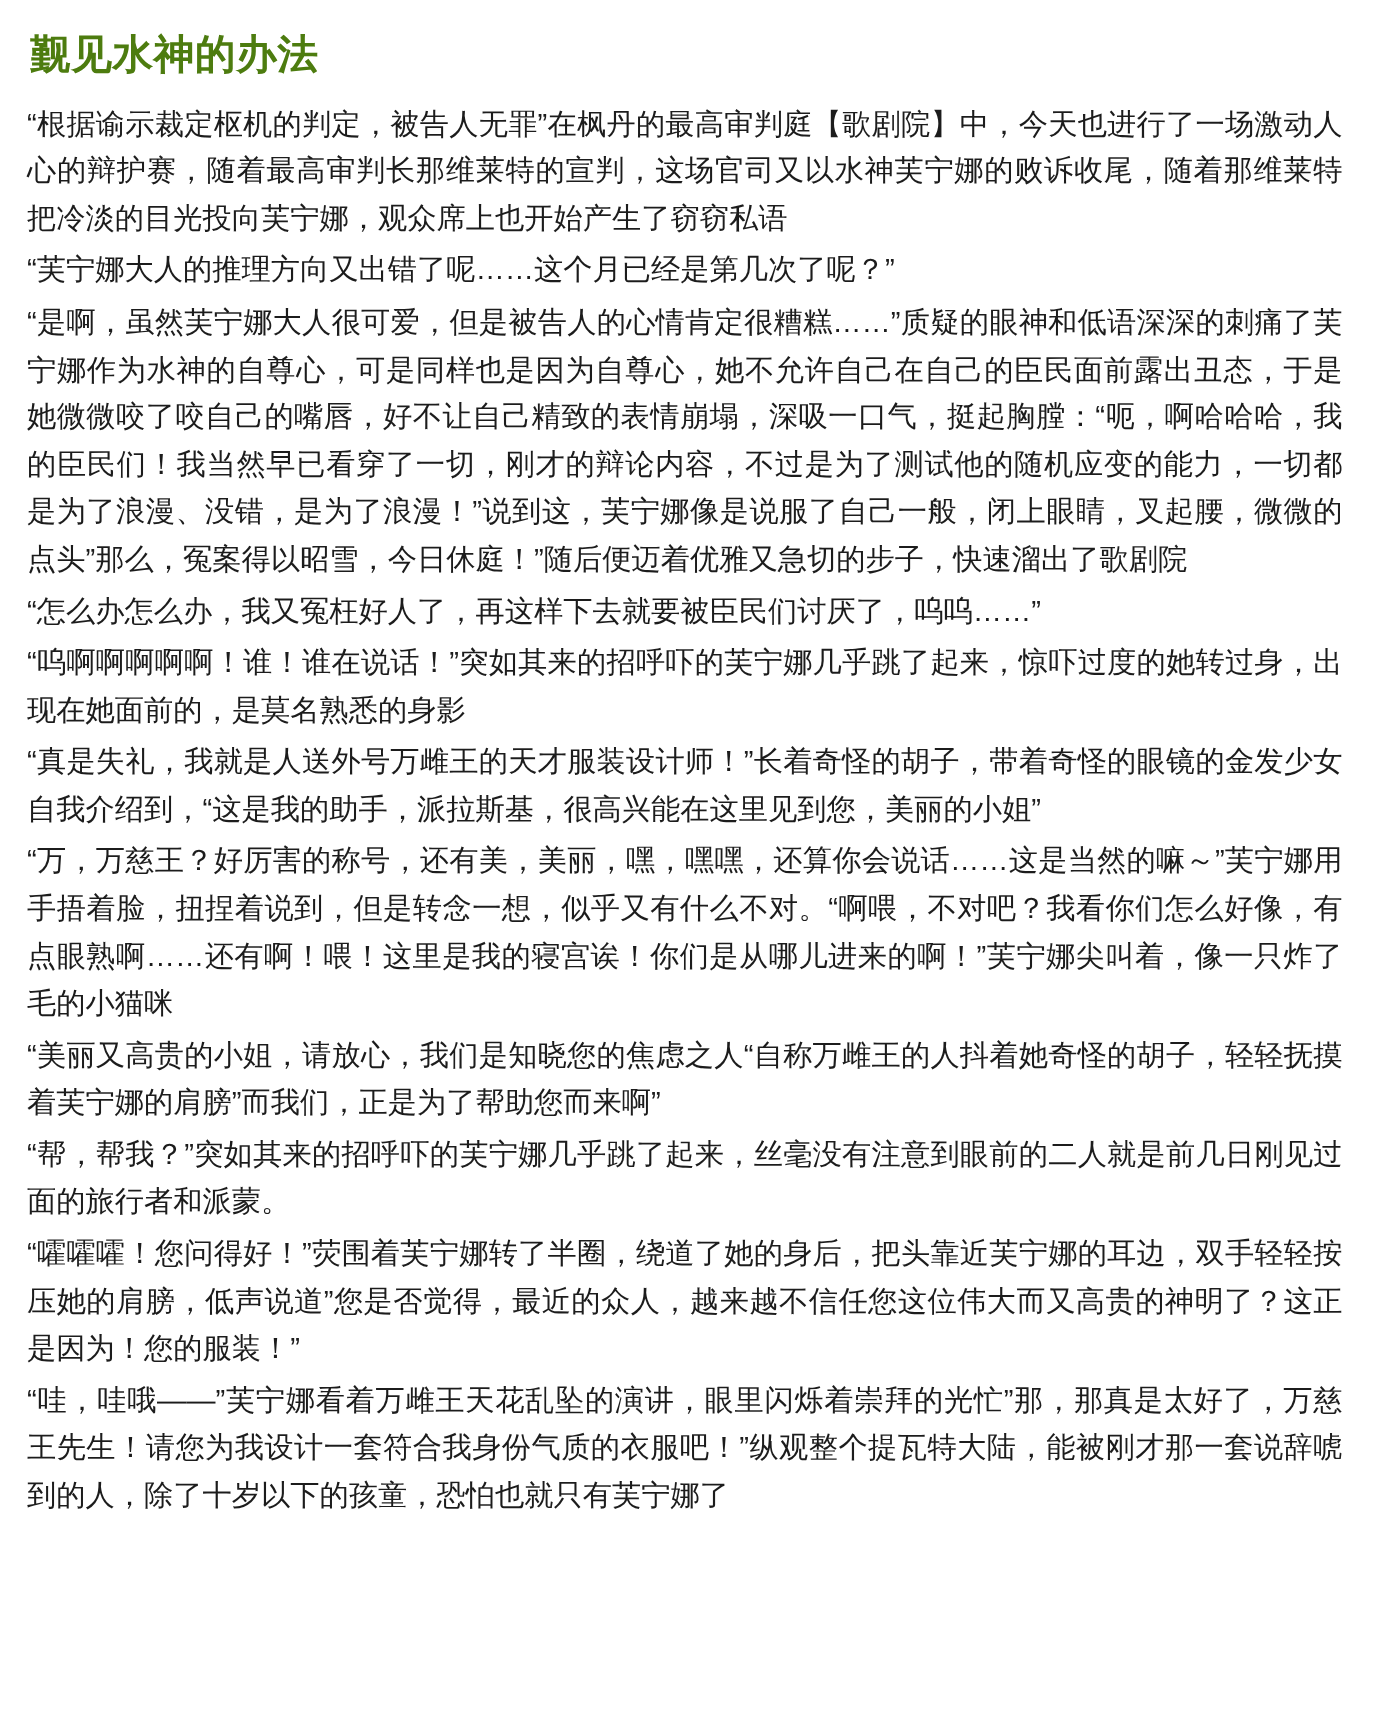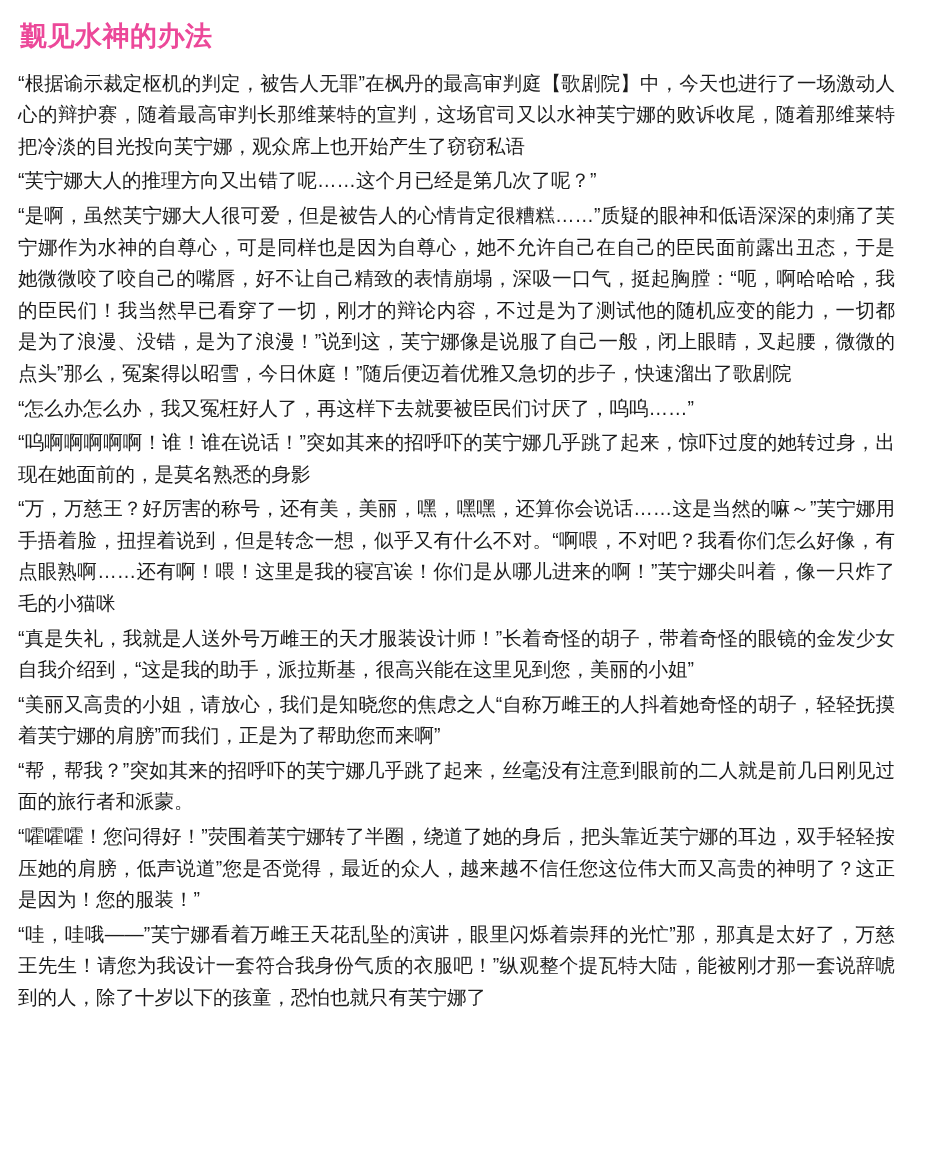--- a/index.html
+++ b/index.html
@@ -16,21 +16,21 @@
   .page {
     width: 925px;
     box-sizing: border-box;
     padding: 14px 18px 18px 18px;
     background: #ffffff;
   }
   .doc-title {
     font-size: 27px;
     font-weight: bold;
     line-height: 1.25;
-    color: #ec4899;
+    color: #4d7c0f;
     margin: 6px 0 14px 2px;
     letter-spacing: 0.5px;
   }
   .body-text {
     font-size: 19.5px;
     line-height: 1.62;
     color: #1c1c1c;
     text-align: justify;
     text-justify: inter-ideograph;
   }
@@ -44,21 +44,21 @@
 <body>
 
 <div class="page">
   <h1 class="doc-title">觐见水神的办法</h1>
   <div class="body-text">
     <p class="para">“根据谕示裁定枢机的判定，被告人无罪”在枫丹的最高审判庭【歌剧院】中，今天也进行了一场激动人心的辩护赛，随着最高审判长那维莱特的宣判，这场官司又以水神芙宁娜的败诉收尾，随着那维莱特把冷淡的目光投向芙宁娜，观众席上也开始产生了窃窃私语</p>
     <p class="para">“芙宁娜大人的推理方向又出错了呢……这个月已经是第几次了呢？”</p>
     <p class="para">“是啊，虽然芙宁娜大人很可爱，但是被告人的心情肯定很糟糕……”质疑的眼神和低语深深的刺痛了芙宁娜作为水神的自尊心，可是同样也是因为自尊心，她不允许自己在自己的臣民面前露出丑态，于是她微微咬了咬自己的嘴唇，好不让自己精致的表情崩塌，深吸一口气，挺起胸膛：“呃，啊哈哈哈，我的臣民们！我当然早已看穿了一切，刚才的辩论内容，不过是为了测试他的随机应变的能力，一切都是为了浪漫、没错，是为了浪漫！”说到这，芙宁娜像是说服了自己一般，闭上眼睛，叉起腰，微微的点头”那么，冤案得以昭雪，今日休庭！”随后便迈着优雅又急切的步子，快速溜出了歌剧院</p>
     <p class="para">“怎么办怎么办，我又冤枉好人了，再这样下去就要被臣民们讨厌了，呜呜……”</p>
     <p class="para">“呜啊啊啊啊啊！谁！谁在说话！”突如其来的招呼吓的芙宁娜几乎跳了起来，惊吓过度的她转过身，出现在她面前的，是莫名熟悉的身影</p>
+    <p class="para">“真是失礼，我就是人送外号万雌王的天才服装设计师！”长着奇怪的胡子，带着奇怪的眼镜的金发少女自我介绍到，“这是我的助手，派拉斯基，很高兴能在这里见到您，美丽的小姐”</p>
     <p class="para">“万，万慈王？好厉害的称号，还有美，美丽，嘿，嘿嘿，还算你会说话……这是当然的嘛～”芙宁娜用手捂着脸，扭捏着说到，但是转念一想，似乎又有什么不对。“啊喂，不对吧？我看你们怎么好像，有点眼熟啊……还有啊！喂！这里是我的寝宫诶！你们是从哪儿进来的啊！”芙宁娜尖叫着，像一只炸了毛的小猫咪</p>
-    <p class="para">“真是失礼，我就是人送外号万雌王的天才服装设计师！”长着奇怪的胡子，带着奇怪的眼镜的金发少女自我介绍到，“这是我的助手，派拉斯基，很高兴能在这里见到您，美丽的小姐”</p>
     <p class="para">“美丽又高贵的小姐，请放心，我们是知晓您的焦虑之人“自称万雌王的人抖着她奇怪的胡子，轻轻抚摸着芙宁娜的肩膀”而我们，正是为了帮助您而来啊”</p>
     <p class="para">“帮，帮我？”突如其来的招呼吓的芙宁娜几乎跳了起来，丝毫没有注意到眼前的二人就是前几日刚见过面的旅行者和派蒙。</p>
     <p class="para">“嚯嚯嚯！您问得好！”荧围着芙宁娜转了半圈，绕道了她的身后，把头靠近芙宁娜的耳边，双手轻轻按压她的肩膀，低声说道”您是否觉得，最近的众人，越来越不信任您这位伟大而又高贵的神明了？这正是因为！您的服装！”</p>
     <p class="para">“哇，哇哦——”芙宁娜看着万雌王天花乱坠的演讲，眼里闪烁着崇拜的光忙”那，那真是太好了，万慈王先生！请您为我设计一套符合我身份气质的衣服吧！”纵观整个提瓦特大陆，能被刚才那一套说辞唬到的人，除了十岁以下的孩童，恐怕也就只有芙宁娜了</p>
 
   </div>
 </div>
 
 </body></html>

